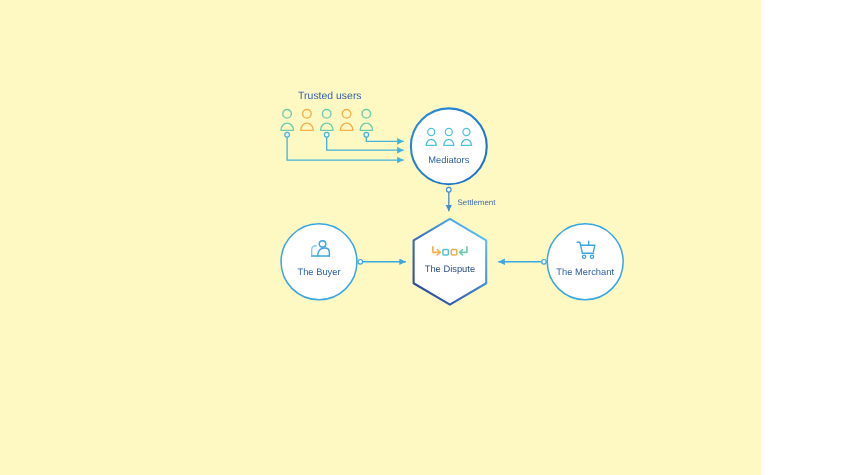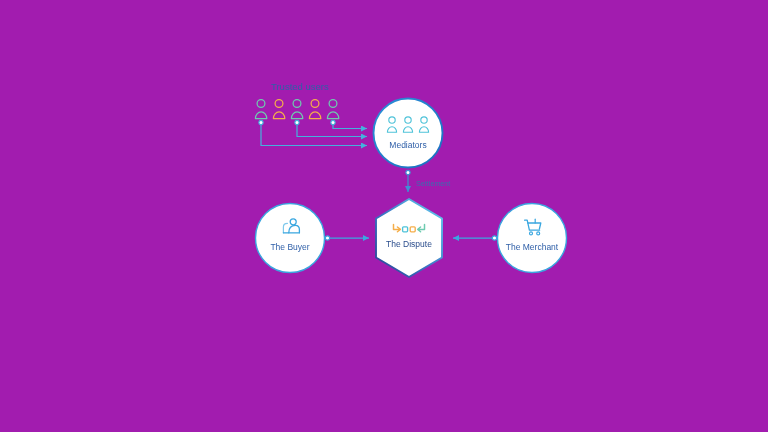--- a/index.html
+++ b/index.html
@@ -8,23 +8,23 @@
     background: #ffffff;
   }
   body {
     width: 768px;
     height: 432px;
     overflow: hidden;
     font-family: "Liberation Sans", sans-serif;
   }
   #diagram-root {
     position: relative;
-    width: 768px;
+    width: 692px;
     height: 432px;
-    background: #a21caf;
+    background: #fef9c3;
   }
   #diagram-svg {
     position: absolute;
     left: 0;
     top: 0;
     width: 768px;
     height: 432px;
     display: block;
   }
   .node-label {

